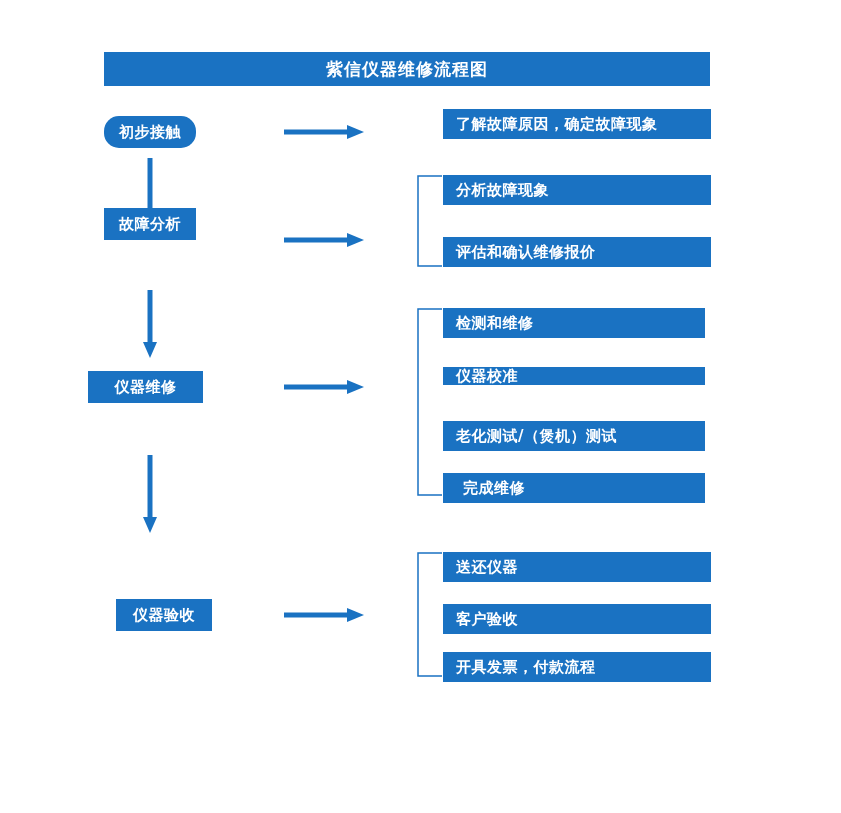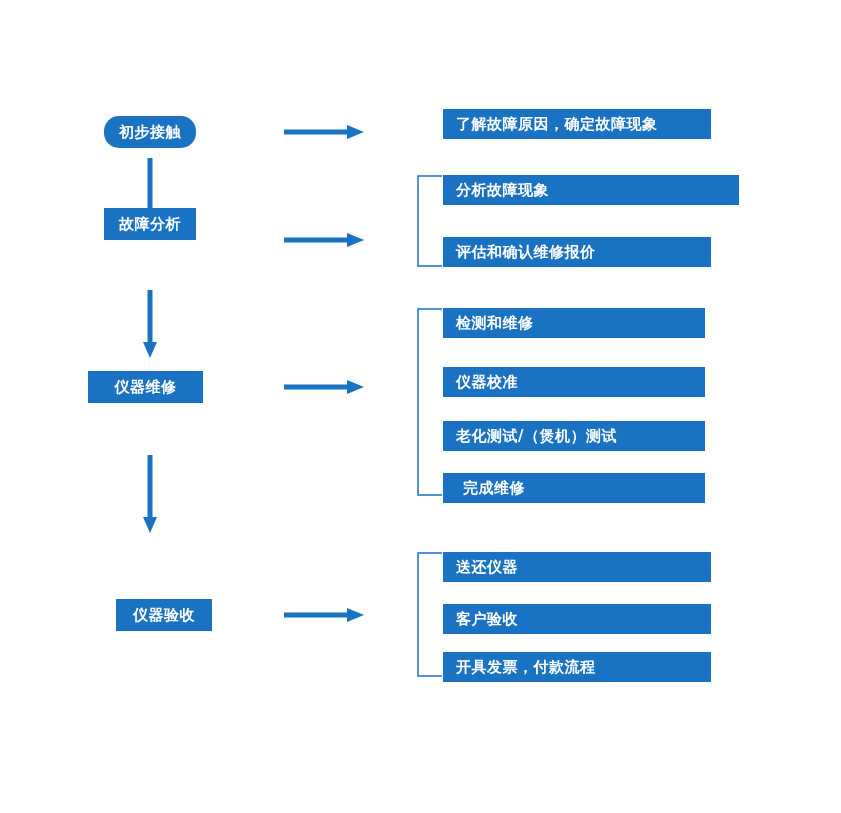--- a/index.html
+++ b/index.html
@@ -71,20 +71,21 @@
   svg {
     display: block;
     overflow: visible;
   }
 </style>
 </head>
 <body>
 
 <div class="canvas">
 
+  <div class="title-bar">紫信仪器维修流程图</div>
 
   <div class="stage-box" style="left:104px; top:116px; width:92px; height:32px;border-radius:15px;">初步接触</div>
 
   <div class="arrow-h" style="left:284px; top:123px; width:82px;">
     <svg width="82" height="18" viewBox="0 0 82 18">
       <line x1="0" y1="9" x2="63" y2="9" stroke="#1a72c2" stroke-width="5"></line>
       <polygon points="63,2 80,9 63,16" fill="#1a72c2"></polygon>
     </svg>
   </div>
 
@@ -105,21 +106,21 @@
       <polygon points="63,2 80,9 63,16" fill="#1a72c2"></polygon>
     </svg>
   </div>
 
   <div class="bracket" style="left:416px; top:175px;">
     <svg width="26" height="92" viewBox="0 0 26 92">
       <path d="M26 1 L2 1 L2 91 L26 91" fill="none" stroke="#1a72c2" stroke-width="1.5"></path>
     </svg>
   </div>
 
-  <div class="task-box" style="left:443px; top:175px; width:296px; height:30px;">分析故障现象</div>
+  <div class="task-box" style="left:443px; top:175px; width:268px; height:30px;">分析故障现象</div>
   <div class="task-box" style="left:443px; top:237px; width:268px; height:30px;">评估和确认维修报价</div>
 
   <div class="arrow-v" style="left:141px; top:290px; height:68px;">
     <svg width="18" height="68" viewBox="0 0 18 68">
       <line x1="9" y1="0" x2="9" y2="52" stroke="#1a72c2" stroke-width="5"></line>
       <polygon points="2,52 9,68 16,52" fill="#1a72c2"></polygon>
     </svg>
   </div>
 
   <div class="stage-box" style="left:88px; top:371px; width:115px; height:32px;text-align:right;">仪器维修</div>
@@ -131,21 +132,21 @@
     </svg>
   </div>
 
   <div class="bracket" style="left:416px; top:308px;">
     <svg width="26" height="188" viewBox="0 0 26 188">
       <path d="M26 1 L2 1 L2 187 L26 187" fill="none" stroke="#1a72c2" stroke-width="1.5"></path>
     </svg>
   </div>
 
   <div class="task-box" style="left:443px; top:308px; width:262px; height:30px;">检测和维修</div>
-  <div class="task-box" style="left:443px; top:367px; width:262px; height:30px;">仪器校准</div>
+  <div class="task-box" style="left:443px; top:367px; width:262px; height:18px;">仪器校准</div>
   <div class="task-box" style="left:443px; top:421px; width:262px; height:30px;">老化测试/（煲机）测试</div>
   <div class="task-box" style="left:443px; top:473px; width:262px; height:30px;padding-left:20px;">完成维修</div>
 
   <div class="arrow-v" style="left:141px; top:455px; height:78px;">
     <svg width="18" height="78" viewBox="0 0 18 78">
       <line x1="9" y1="0" x2="9" y2="62" stroke="#1a72c2" stroke-width="5"></line>
       <polygon points="2,62 9,78 16,62" fill="#1a72c2"></polygon>
     </svg>
   </div>
 

